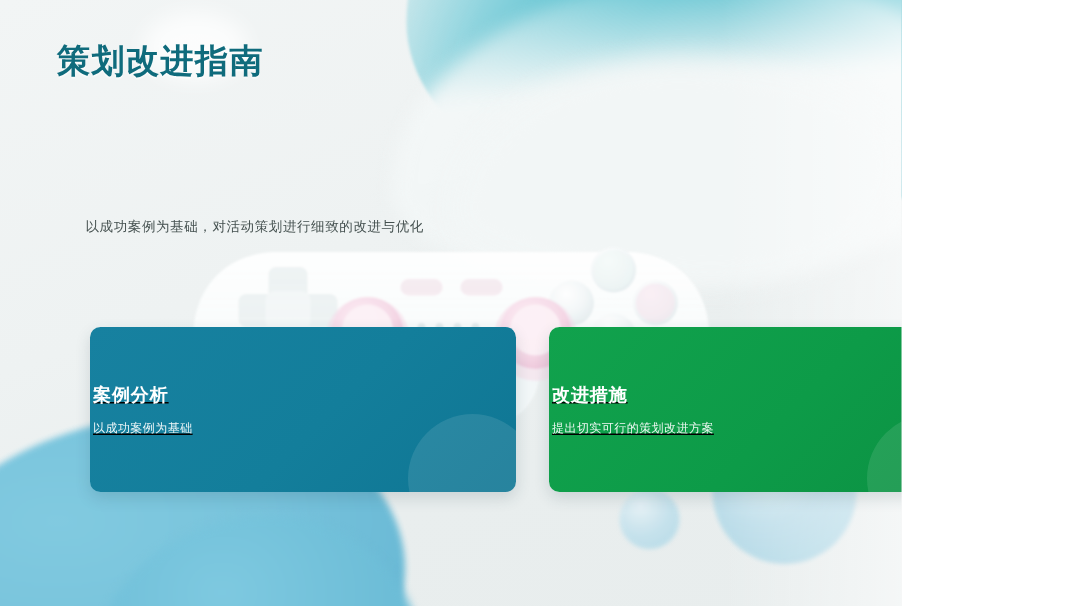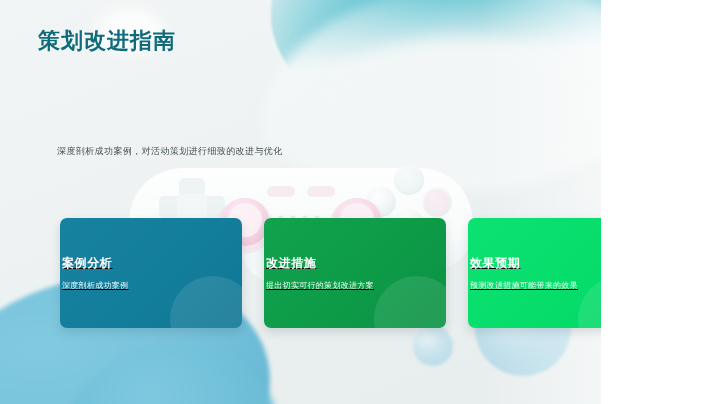--- a/index.html
+++ b/index.html
@@ -293,37 +293,32 @@
         <circle cx="236" cy="98" r="28" fill="#f6dbe9" opacity="0.55"></circle>
         <circle cx="236" cy="94" r="24" fill="url(#stickGrad)"></circle>
         <circle cx="236" cy="92" r="17" fill="#fdf2f7" opacity="0.9"></circle>
       </g>
     </svg>
   </div>
 
   <div class="slide-title">策划改进指南</div>
 
 
-  <div class="slide-body">深度剖析成功案例，对活动策划进行细致的改进与优化</div>
+  <div class="slide-body">以成功案例为基础，对活动策划进行细致的改进与优化</div>
 
   <div class="cards">
 
     <div class="card teal">
       <div class="card-glow"></div>
       <div class="card-title">案例分析</div>
-      <div class="card-desc">深度剖析成功案例</div>
+      <div class="card-desc">以成功案例为基础</div>
     </div>
 
     <div class="card green">
       <div class="card-glow"></div>
       <div class="card-title">改进措施</div>
       <div class="card-desc">提出切实可行的策划改进方案</div>
     </div>
 
-    <div class="card mint">
-      <div class="card-glow"></div>
-      <div class="card-title">效果预期</div>
-      <div class="card-desc">预测改进措施可能带来的效果</div>
-    </div>
 
   </div>
 
 </div>
 
 </body></html>

